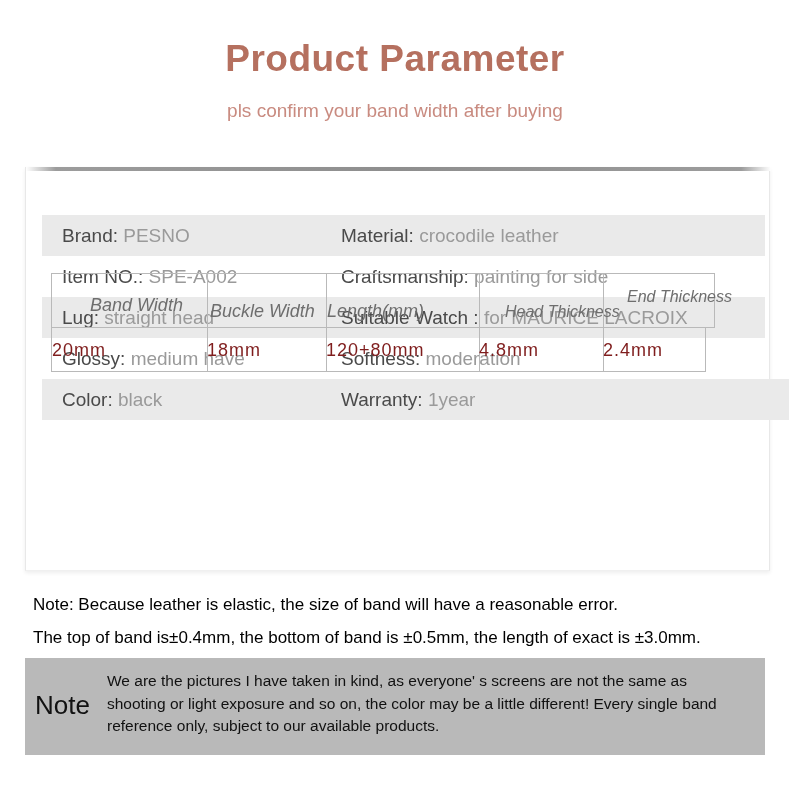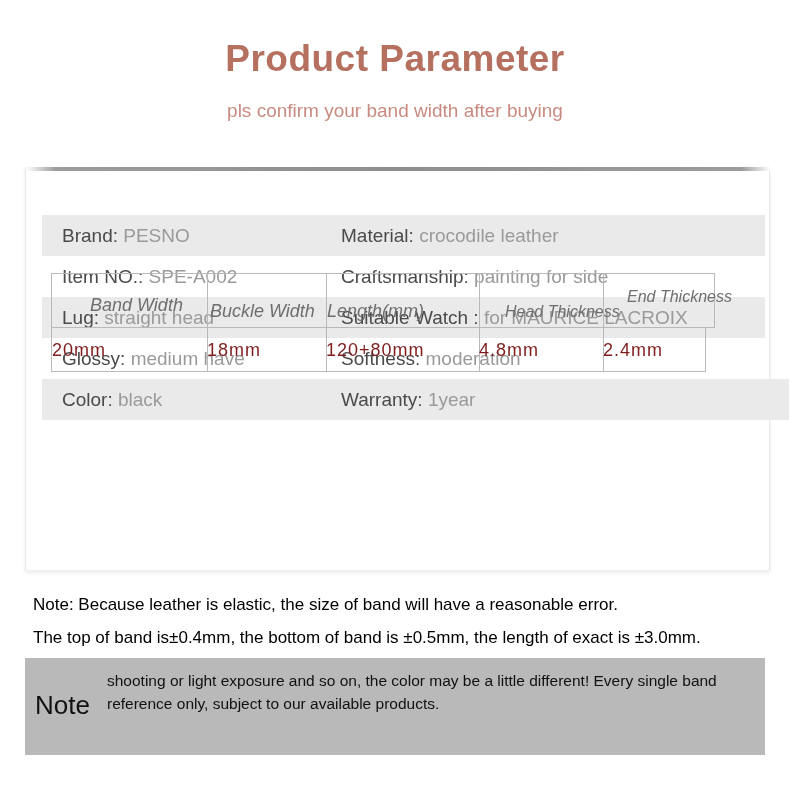--- a/index.html
+++ b/index.html
@@ -203,16 +203,17 @@
       <div class="vcell" style="left: 551px; width: 104px;">2.4mm</div>
     </div>
 </div>
 
 <div class="note-line" id="note-line-1">Note: Because leather is elastic, the size of band will have a reasonable error.</div>
 <div class="note-line" id="note-line-2">The top of band is±0.4mm, the bottom of band is ±0.5mm, the length of exact is ±3.0mm.</div>
 
 <div id="note-box" style="background: rgb(185, 185, 185);">
   <div id="note-label">Note</div>
   <div id="note-body">
+      <div>We are the pictures I have taken in kind, as everyone'  s screens are not the same as</div>
       <div>shooting or light exposure and so on, the color may be a little different! Every single band</div>
       <div>reference only, subject to our available products.</div>
     </div>
 </div>
 
 </body></html>

